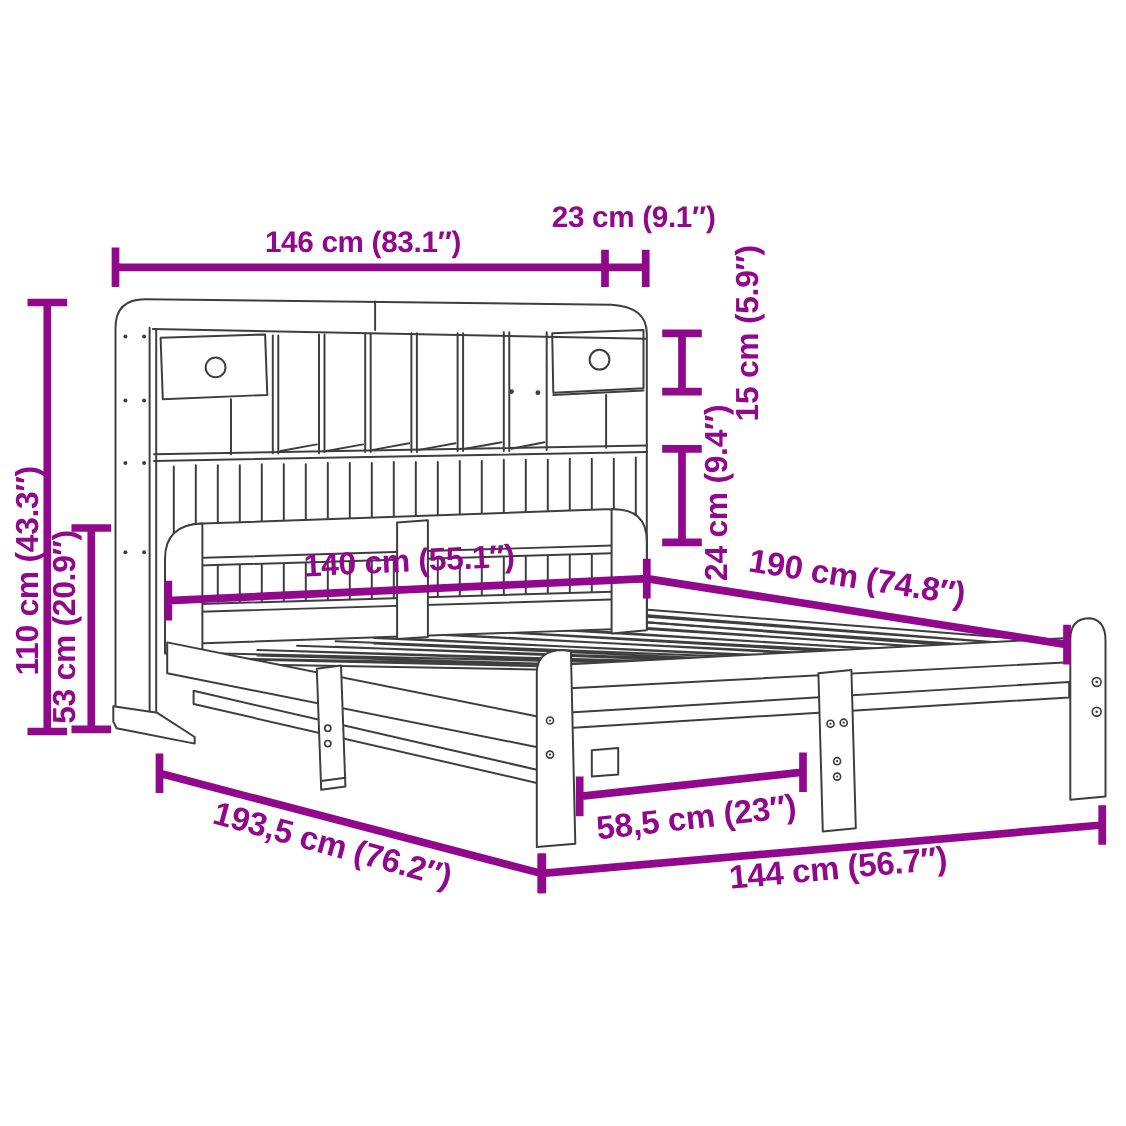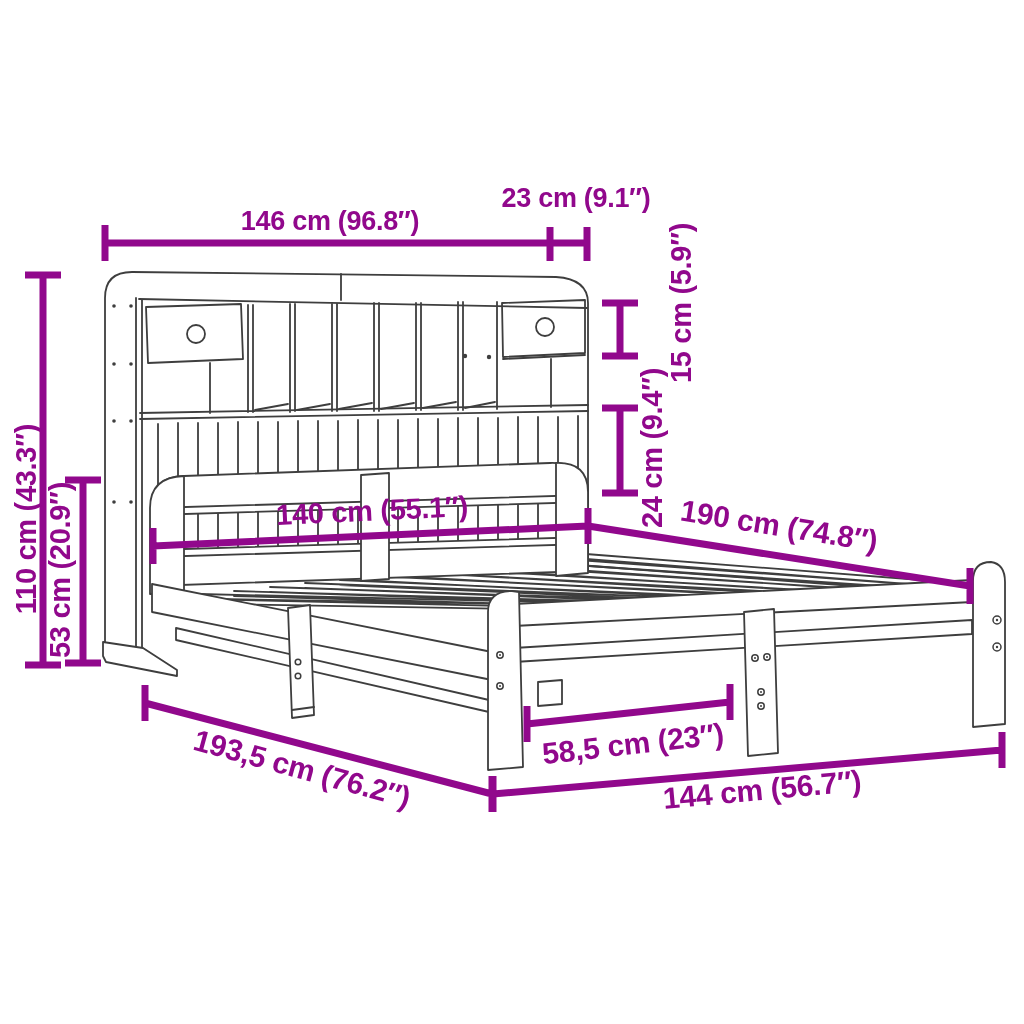--- a/index.html
+++ b/index.html
@@ -148,21 +148,21 @@
       </g>
       <g>
         <path d="M527,724 L730,702 M527,706 V742 M730,684 V720"></path>
       </g>
       <g>
         <path d="M493,794 L1002,750 M493,776 V812 M1002,732 V768"></path>
       </g>
     </g>
   </svg>
 
-  <div class="dim-label" style="left:330px; top:221px; font-size:27px; transform:translate(-50%,-50%);">146 cm (96.8″)</div>
+  <div class="dim-label" style="left:330px; top:221px; font-size:27px; transform:translate(-50%,-50%);">146 cm (83.1″)</div>
 
   <div class="dim-label" style="left:576px; top:198px; font-size:27px; transform:translate(-50%,-50%);">23 cm (9.1″)</div>
 
   <div class="dim-label" style="left:681px; top:303px; font-size:29px; transform:translate(-50%,-50%) rotate(-90deg);">15 cm (5.9″)</div>
 
   <div class="dim-label" style="left:652px; top:448px; font-size:29px; transform:translate(-50%,-50%) rotate(-90deg);">24 cm (9.4″)</div>
 
   <div class="dim-label" style="left:26px; top:519px; font-size:29px; transform:translate(-50%,-50%) rotate(-90deg);">110 cm (43.3″)</div>
 
   <div class="dim-label" style="left:60px; top:570px; font-size:29px; transform:translate(-50%,-50%) rotate(-90deg);">53 cm (20.9″)</div>

